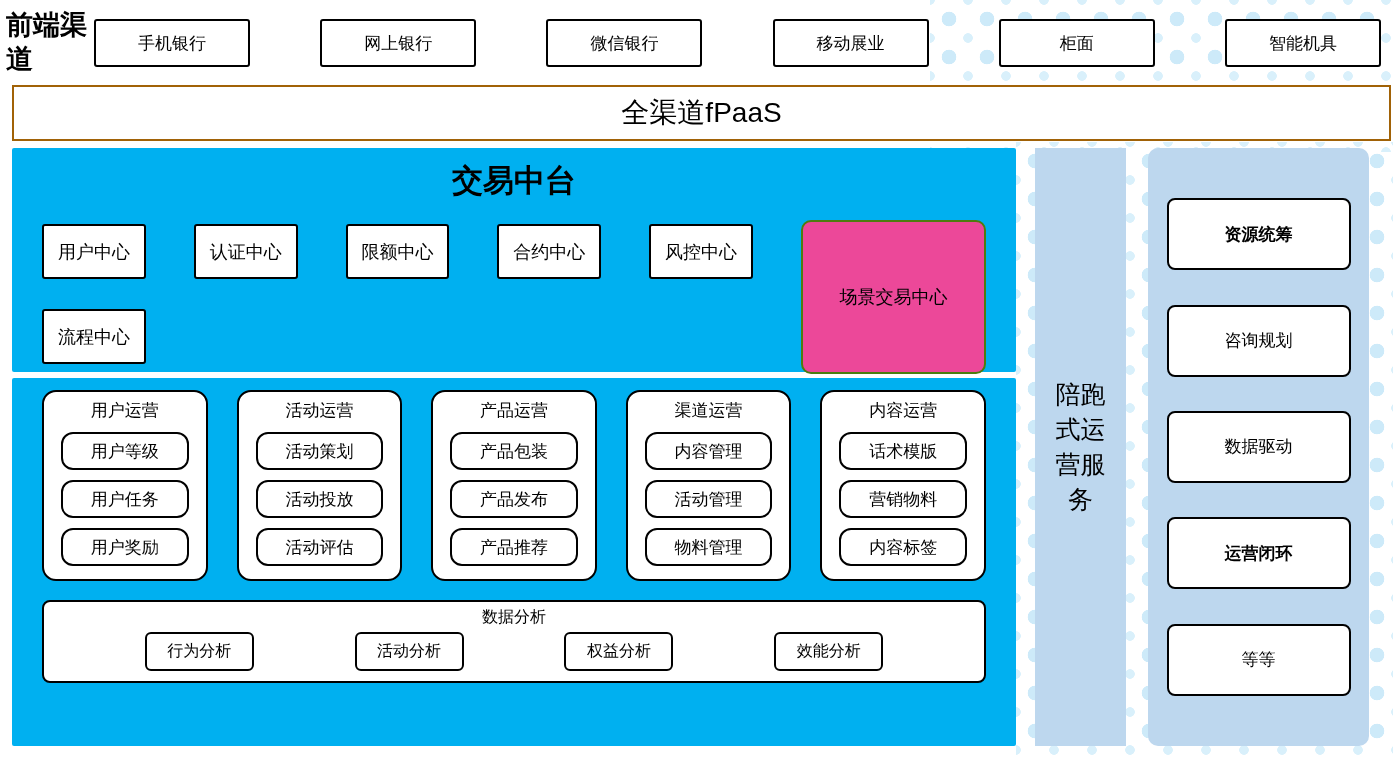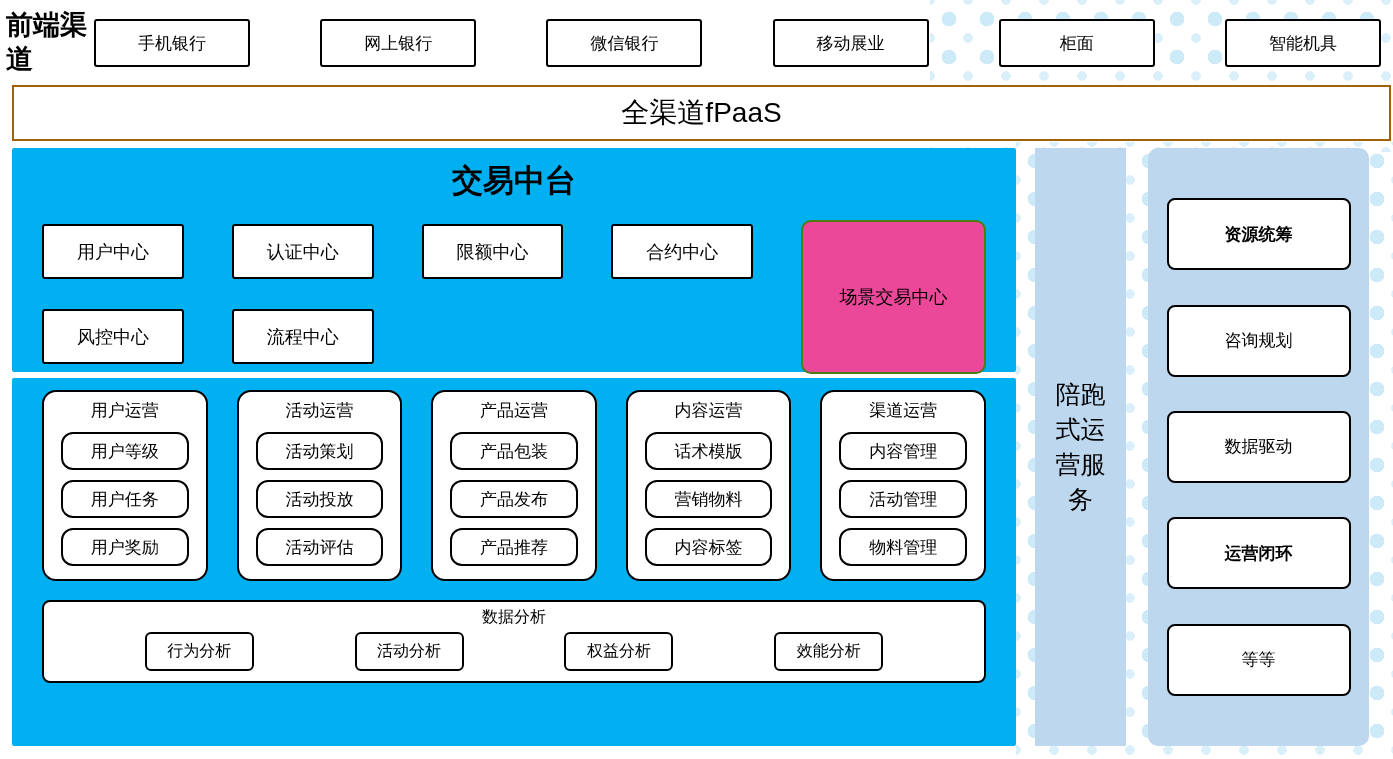--- a/index.html
+++ b/index.html
@@ -60,21 +60,21 @@
   .trade { left:12px; top:148px; width:1004px; height:224px; }
   .ops   { left:12px; top:378px; width:1004px; height:368px; }
   .platform-title {
     text-align:center; font-size:31px; font-weight:bold;
     padding-top:12px;
   }
 
   .trade-body { display:flex; padding:22px 30px 0 30px; gap:48px; }
   .trade-grid {
     flex:1; display:grid;
-    grid-template-columns:repeat(4,1fr);
+    grid-template-columns:repeat(5,1fr);
     gap:20px 48px;
   }
   .center-box {
     height:55px; border:2px solid #000; border-radius:3px; background:#fff;
     display:flex; align-items:center; justify-content:center;
     font-size:18px;
   }
   .scene-box {
     width:185px; height:154px; margin-top:-4px;
     border:2px solid #4d7c0f; border-radius:10px; background:#ec4899;
@@ -190,30 +190,30 @@
       <div class="col-box">活动投放</div>
       <div class="col-box">活动评估</div>
     </div>
     <div class="ops-col">
       <div class="col-header">产品运营</div>
       <div class="col-box">产品包装</div>
       <div class="col-box">产品发布</div>
       <div class="col-box">产品推荐</div>
     </div>
     <div class="ops-col">
+      <div class="col-header">渠道运营</div>
+      <div class="col-box">内容管理</div>
+      <div class="col-box">活动管理</div>
+      <div class="col-box">物料管理</div>
+    </div>
+    <div class="ops-col">
       <div class="col-header">内容运营</div>
       <div class="col-box">话术模版</div>
       <div class="col-box">营销物料</div>
       <div class="col-box">内容标签</div>
-    </div>
-    <div class="ops-col">
-      <div class="col-header">渠道运营</div>
-      <div class="col-box">内容管理</div>
-      <div class="col-box">活动管理</div>
-      <div class="col-box">物料管理</div>
     </div>
   </div>
 
   <div class="analysis">
     <div class="analysis-title">数据分析</div>
     <div class="analysis-row">
       <div class="analysis-box">行为分析</div>
       <div class="analysis-box">活动分析</div>
       <div class="analysis-box">权益分析</div>
       <div class="analysis-box">效能分析</div>

